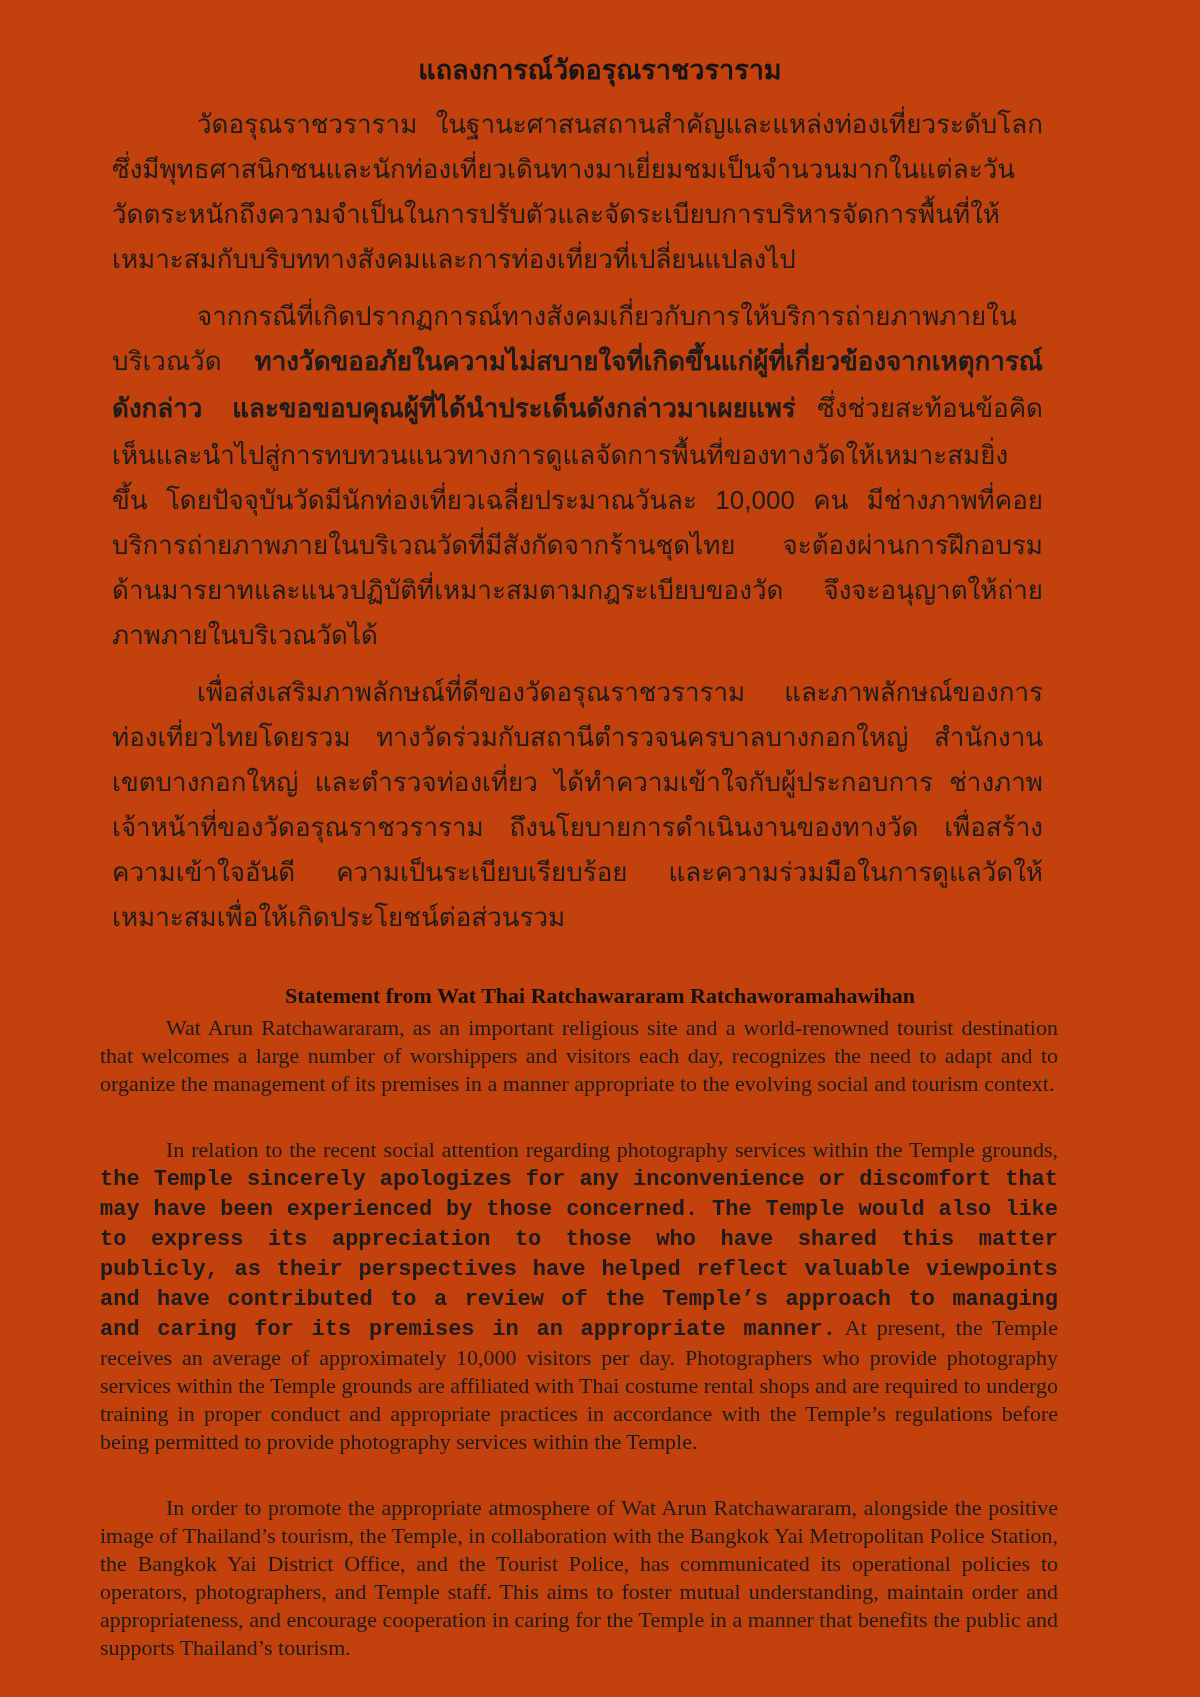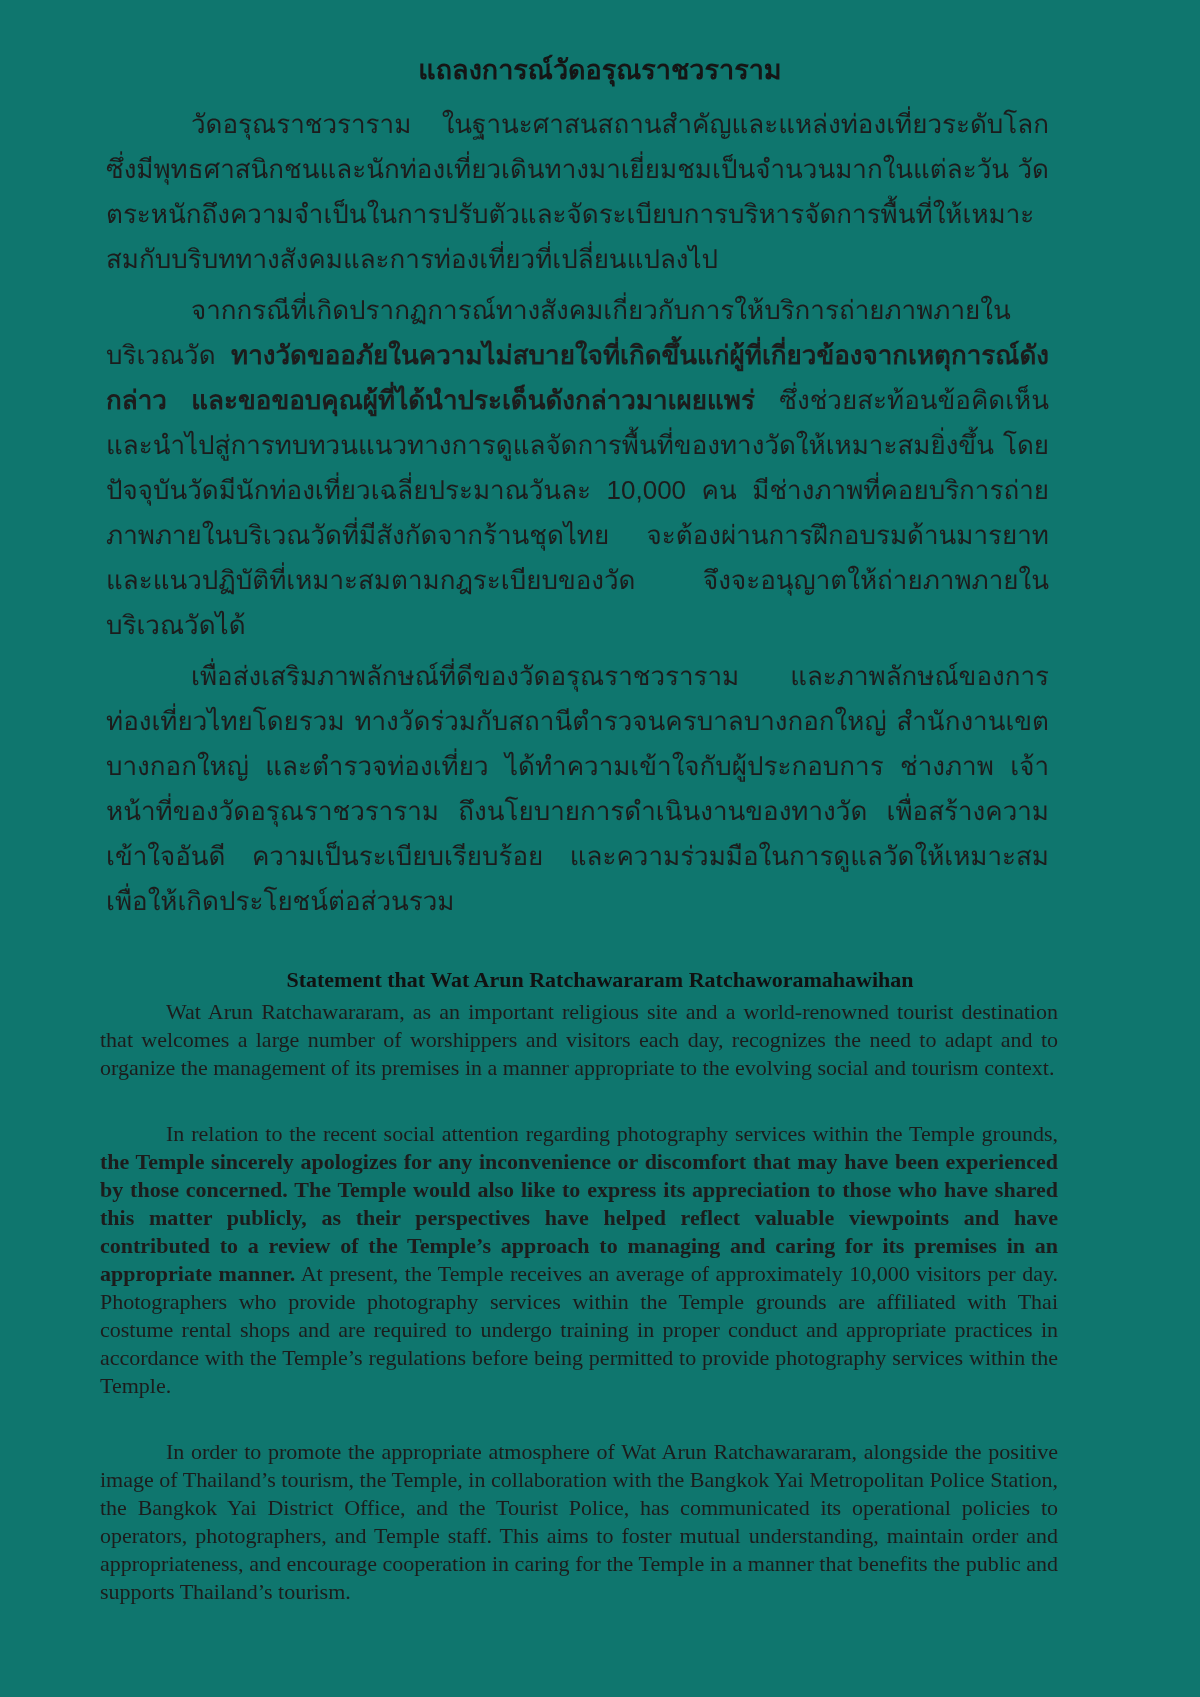--- a/index.html
+++ b/index.html
@@ -4,21 +4,21 @@
 <style>
   html, body {
     margin: 0;
     padding: 0;
     background: #ffffff;
   }
   .page {
     position: relative;
     width: 1200px;
     height: 1697px;
-    background: #0f766e;
+    background: #c2410c;
     color: #1c1c1c;
     overflow: hidden;
   }
 
   
   .thai-section {
     font-family: "Liberation Sans", "DejaVu Sans", sans-serif;
   }
   .thai-title {
     padding-top: 50px;
@@ -29,21 +29,21 @@
     color: #151515;
   }
   .thai-body {
     margin: 12px 145px 0 100px; 
     font-size: 26px;
     line-height: 45px;
     text-align: justify;
     color: #1c1c1c;
   }
   .thai-body .para {
-    margin: 6px;
+    margin: 12px;
     text-indent: 85px;
   }
 
   
   .english-section {
     font-family: "Liberation Serif", "DejaVu Serif", serif;
   }
   .english-heading {
     margin-top: 42px;
     text-align: center;
@@ -57,38 +57,38 @@
     font-size: 22px;
     line-height: 28px;
     text-align: justify;
     color: #1c1c1c;
   }
   .english-body .para {
     margin: 0 0 38px 0;
     text-indent: 66px;
   }
 
-  .bold { font-weight: 700; }
+  .bold { font-weight: 700; font-family: Liberation Mono, monospace; }
 </style>
 </head>
 <body>
 
 <div class="page">
 
   <div class="thai-section">
     <div class="thai-title">แถลงการณ์วัดอรุณราชวราราม</div>
     <div class="thai-body">
         <p class="para"><span>วัดอรุณราชวราราม ในฐานะศาสนสถานสำคัญและแหล่งท่องเที่ยวระดับโลก ซึ่งมีพุทธศาสนิกชนและนักท่องเที่ยวเดินทางมาเยี่ยมชมเป็นจำนวนมากในแต่ละวัน วัดตระหนักถึงความจำเป็นในการปรับตัวและจัดระเบียบการบริหารจัดการพื้นที่ให้เหมาะสมกับบริบททางสังคมและการท่องเที่ยวที่เปลี่ยนแปลงไป</span></p>
         <p class="para"><span>จากกรณีที่เกิดปรากฏการณ์ทางสังคมเกี่ยวกับการให้บริการถ่ายภาพภายในบริเวณวัด </span><span class="bold">ทางวัดขออภัยในความไม่สบายใจที่เกิดขึ้นแก่ผู้ที่เกี่ยวข้องจากเหตุการณ์ดังกล่าว และขอขอบคุณผู้ที่ได้นำประเด็นดังกล่าวมาเผยแพร่</span><span> ซึ่งช่วยสะท้อนข้อคิดเห็นและนำไปสู่การทบทวนแนวทางการดูแลจัดการพื้นที่ของทางวัดให้เหมาะสมยิ่งขึ้น โดยปัจจุบันวัดมีนักท่องเที่ยวเฉลี่ยประมาณวันละ 10,000 คน มีช่างภาพที่คอยบริการถ่ายภาพภายในบริเวณวัดที่มีสังกัดจากร้านชุดไทย จะต้องผ่านการฝึกอบรมด้านมารยาทและแนวปฏิบัติที่เหมาะสมตามกฎระเบียบของวัด จึงจะอนุญาตให้ถ่ายภาพภายในบริเวณวัดได้</span></p>
         <p class="para"><span>เพื่อส่งเสริมภาพลักษณ์ที่ดีของวัดอรุณราชวราราม และภาพลักษณ์ของการท่องเที่ยวไทยโดยรวม ทางวัดร่วมกับสถานีตำรวจนครบาลบางกอกใหญ่ สำนักงานเขตบางกอกใหญ่ และตำรวจท่องเที่ยว ได้ทำความเข้าใจกับผู้ประกอบการ ช่างภาพ เจ้าหน้าที่ของวัดอรุณราชวราราม ถึงนโยบายการดำเนินงานของทางวัด เพื่อสร้างความเข้าใจอันดี ความเป็นระเบียบเรียบร้อย และความร่วมมือในการดูแลวัดให้เหมาะสมเพื่อให้เกิดประโยชน์ต่อส่วนรวม</span></p>
       </div>
   </div>
 
   <div class="english-section">
-    <div class="english-heading">Statement that Wat Arun Ratchawararam Ratchaworamahawihan</div>
+    <div class="english-heading">Statement from Wat Thai Ratchawararam Ratchaworamahawihan</div>
     <div class="english-body">
         <p class="para"><span>Wat Arun Ratchawararam, as an important religious site and a world-renowned tourist destination that welcomes a large number of worshippers and visitors each day, recognizes the need to adapt and to organize the management of its premises in a manner appropriate to the evolving social and tourism context.</span></p>
         <p class="para"><span>In relation to the recent social attention regarding photography services within the Temple grounds, </span><span class="bold">the Temple sincerely apologizes for any inconvenience or discomfort that may have been experienced by those concerned. The Temple would also like to express its appreciation to those who have shared this matter publicly, as their perspectives have helped reflect valuable viewpoints and have contributed to a review of the Temple’s approach to managing and caring for its premises in an appropriate manner.</span><span> At present, the Temple receives an average of approximately 10,000 visitors per day. Photographers who provide photography services within the Temple grounds are affiliated with Thai costume rental shops and are required to undergo training in proper conduct and appropriate practices in accordance with the Temple’s regulations before being permitted to provide photography services within the Temple.</span></p>
         <p class="para"><span>In order to promote the appropriate atmosphere of Wat Arun Ratchawararam, alongside the positive image of Thailand’s tourism, the Temple, in collaboration with the Bangkok Yai Metropolitan Police Station, the Bangkok Yai District Office, and the Tourist Police, has communicated its operational policies to operators, photographers, and Temple staff. This aims to foster mutual understanding, maintain order and appropriateness, and encourage cooperation in caring for the Temple in a manner that benefits the public and supports Thailand’s tourism.</span></p>
       </div>
   </div>
 
 </div>
 
 </body></html>

